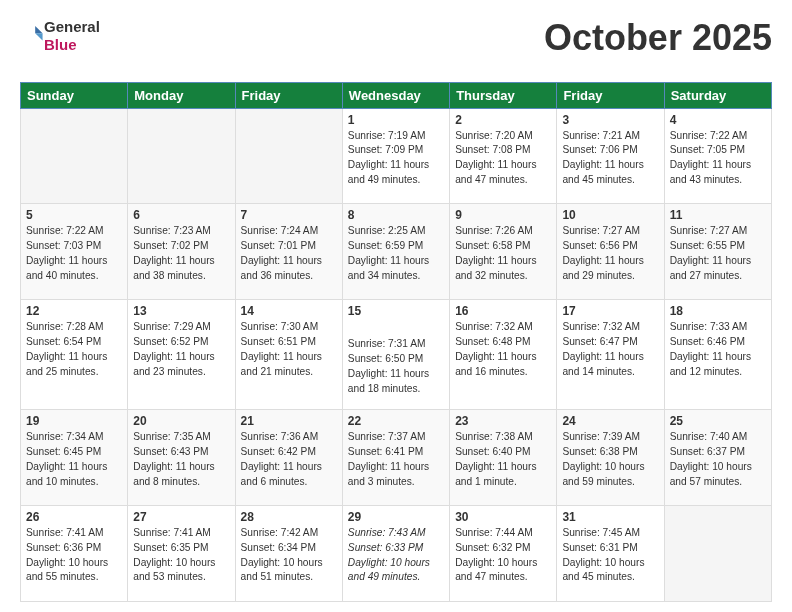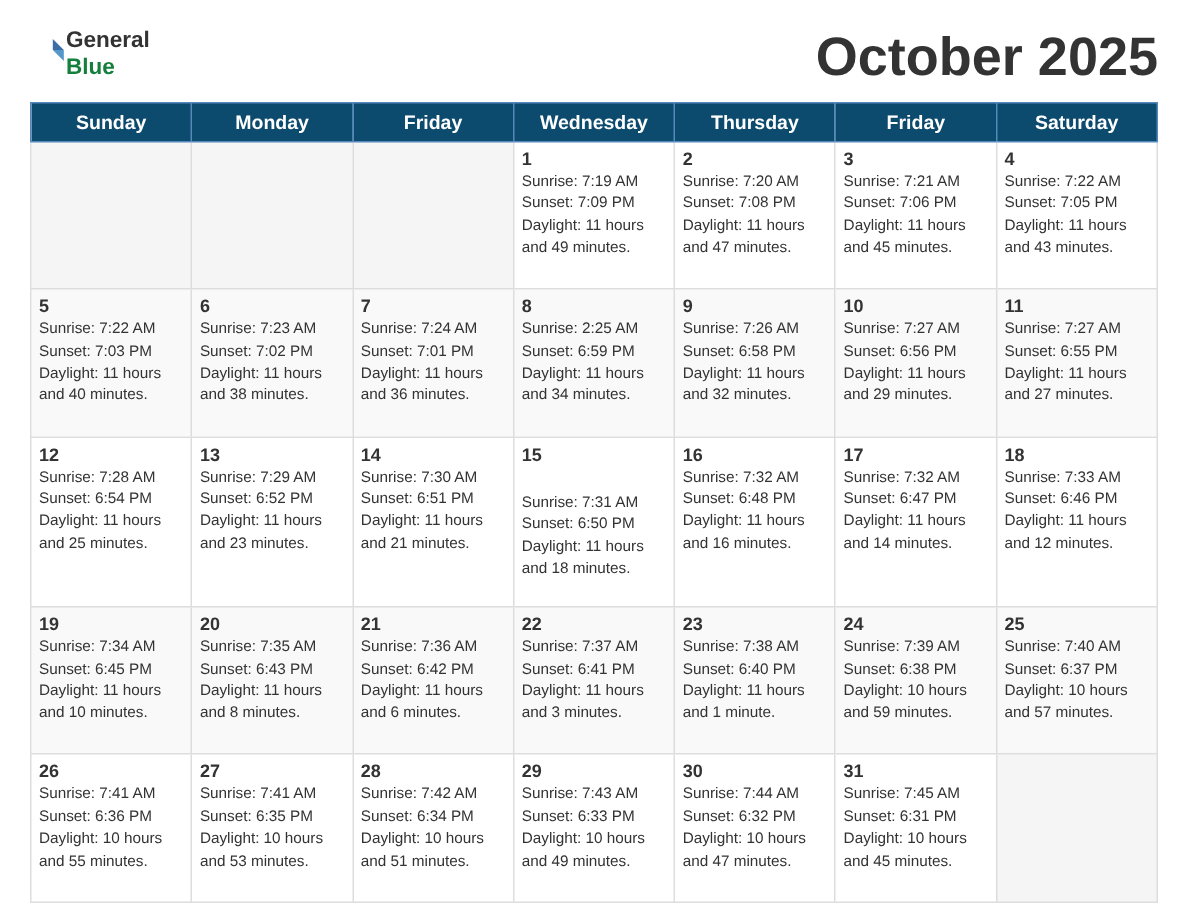--- a/index.html
+++ b/index.html
@@ -14,21 +14,21 @@
       width: 792px;
       height: 612px;
       padding: 18px 20px 10px 20px;
       display: flex;
       flex-direction: column;
     }
     .header {
       display: flex;
       align-items: flex-start;
       justify-content: space-between;
-      margin-bottom: 10px;
+      margin-bottom: 24px;
     }
     .logo {
       display: flex;
       align-items: center;
     }
     .logo-icon {
       width: 22px;
       height: 22px;
       margin-left: 2px;
     }
@@ -47,23 +47,23 @@
       margin-top: 2px;
     }
     .calendar {
       flex: 1;
       border: 1px solid #ccc;
       border-collapse: collapse;
       width: 100%;
       table-layout: fixed;
     }
     .calendar th {
-      background-color: #0c4a6e;
+      background-color: #15803d;
       color: #fff;
-      text-align: center;
+      text-align: left;
       padding: 5px 6px;
       font-size: 13px;
       font-weight: bold;
       border: 1px solid #5588bb;
     }
     .calendar td {
       vertical-align: top;
       border: 1px solid #ddd;
       padding: 4px 5px;
       font-size: 10.5px;
@@ -97,21 +97,21 @@
     <div class="logo">
       <div>
         <svg class="logo-icon" viewBox="0 0 30 30">
           <polygon points="18,4 28,14 18,14" fill="#3a6ea5"></polygon>
           <polygon points="18,14 28,14 28,24" fill="#5599cc"></polygon>
         </svg>
       </div>
       <div>
         <div style="font-size:15px; font-weight:bold; color:#333; line-height:1.2;">
           <span>General</span><br>
-          <span style="color:#15803d;">Blue</span>
+          <span style="color:#be185d;">Blue</span>
         </div>
       </div>
     </div>
     <div class="title-area">
       <div class="month-title">October 2025</div>
     </div>
   </div>
 
   <table class="calendar">
     <thead>
@@ -329,21 +329,21 @@
           </td>
           <td>
             <span class="day-num">28</span>
             <div class="day-info" style="white-space: pre-line;">Sunrise: 7:42 AM
 Sunset: 6:34 PM
 Daylight: 10 hours
 and 51 minutes.</div>
           </td>
           <td>
             <span class="day-num">29</span>
-            <div class="day-info" style="white-space: pre-line;">Sunrise: 7:43 AM
+            <div class="day-info" style="white-space: pre-line; font-style: italic;">Sunrise: 7:43 AM
 Sunset: 6:33 PM
 Daylight: 10 hours
 and 49 minutes.</div>
           </td>
           <td>
             <span class="day-num">30</span>
             <div class="day-info" style="white-space: pre-line;">Sunrise: 7:44 AM
 Sunset: 6:32 PM
 Daylight: 10 hours
 and 47 minutes.</div>

